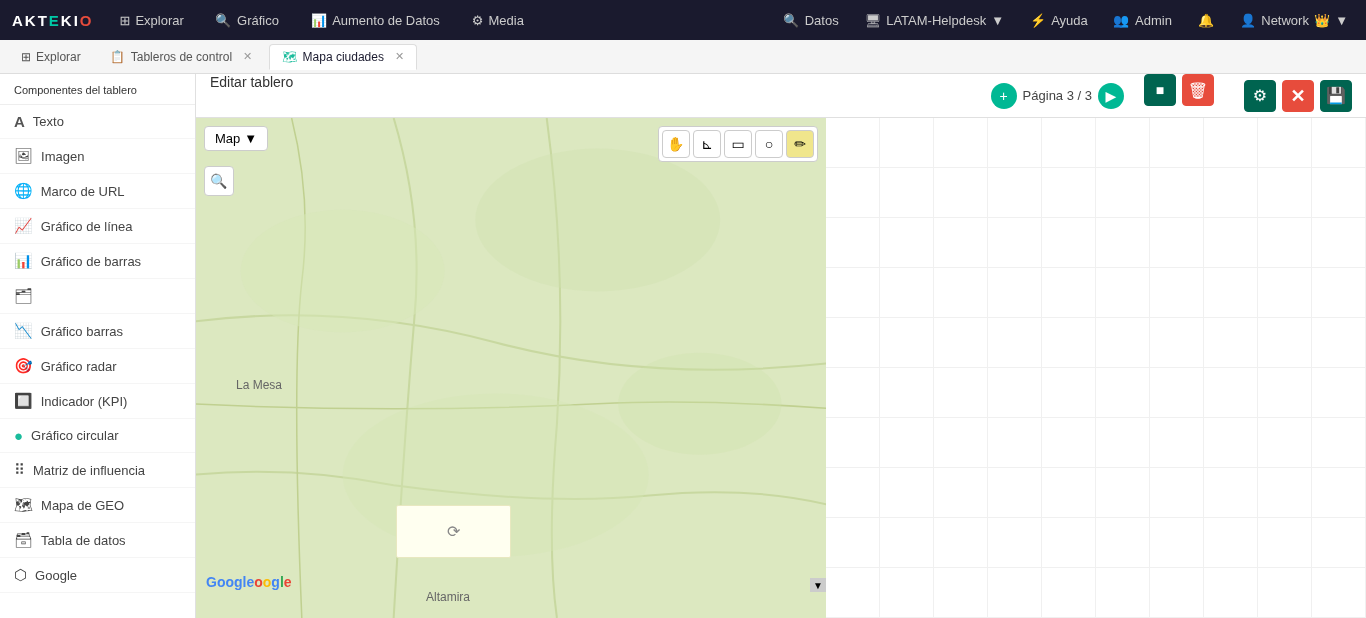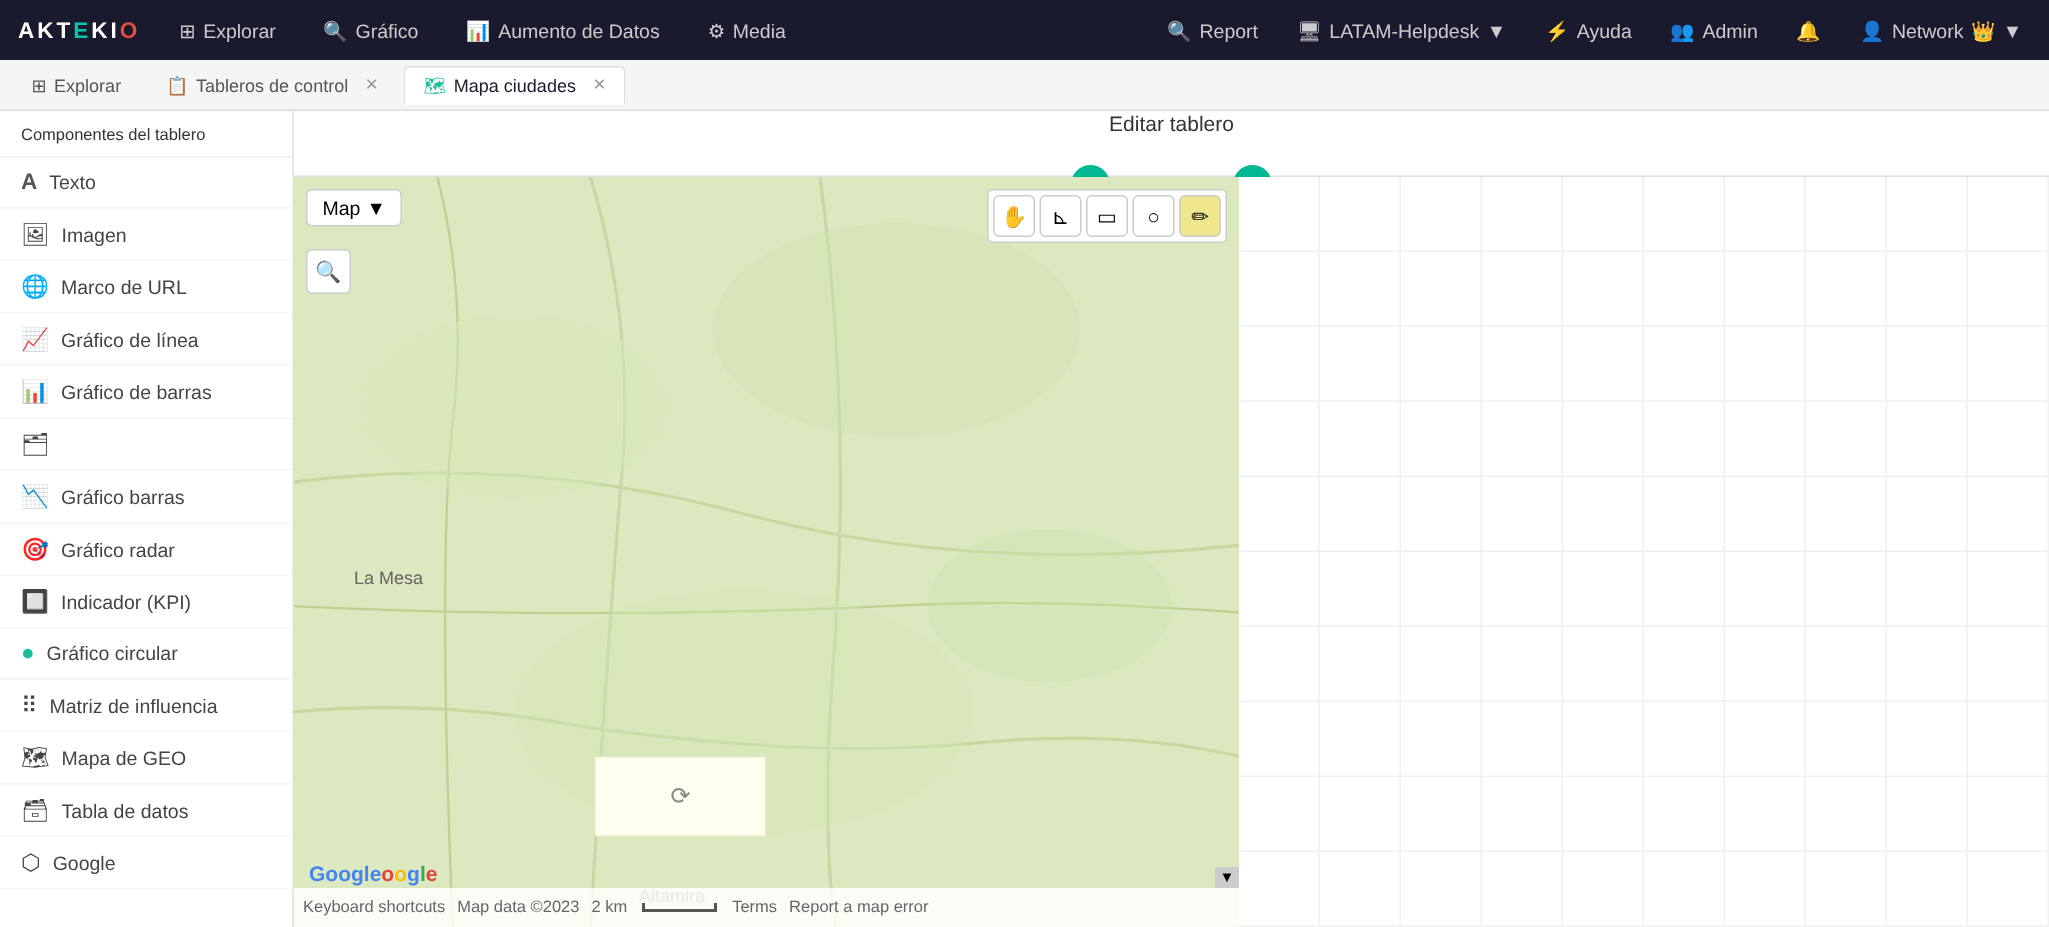--- a/index.html
+++ b/index.html
@@ -48,22 +48,22 @@
       display: flex; align-items: center; gap: 8px; padding: 8px 14px;
       cursor: pointer; font-size: 13px; color: #444; border-bottom: 1px solid #f5f5f5;
     }
     .sidebar-icon { font-size: 15px; }
 
     
     .content-area { flex: 1; display: flex; flex-direction: column; background: #fff; }
 
     
     .edit-toolbar {
-      display: flex; align-items: center; height: 44px; background: #fff;
-      border-bottom: 1px solid #e0e0e0; padding: 0 14px; gap: 10px; flex-direction: column;
+      display: flex; height: 44px; background: #fff;
+      border-bottom: 1px solid #e0e0e0; padding: 0 14px; gap: 10px;
     }
     .edit-title { font-size: 14px; font-weight: 500; color: #333; }
     .toolbar-spacer { flex: 1; }
     .page-nav { display: flex; align-items: center; gap: 6px; }
     .page-nav-btn {
       width: 26px; height: 26px; border-radius: 50%; background: #00b894;
       color: #fff; border: none; cursor: pointer; display: flex; align-items: center; justify-content: center; font-size: 14px;
     }
     .page-info { font-size: 13px; color: #444; }
     .toolbar-btn {
@@ -151,21 +151,21 @@
     <span>Aumento de Datos</span>
   </div>
   <div class="nav-item">
     <span>⚙</span>
     <span>Media</span>
   </div>
 
   <div class="nav-right">
     <div class="nav-item">
       <span>🔍</span>
-      <span>Report</span>
+      <span>Datos</span>
     </div>
     <div class="nav-item">
       <span>🖥</span>
       <span>LATAM-Helpdesk</span>
       <span>▼</span>
     </div>
     <div class="nav-item">
       <span>⚡</span>
       <span>Ayuda</span>
     </div>
@@ -334,28 +334,20 @@
         </div>
 
         <div class="map-google-logo" style="bottom:28px; left:10px;">
           <span style="font-size:14px; font-weight:bold; color:#4285f4;">Google</span><span style="font-size:14px; font-weight:bold; color:#ea4335;">o</span><span style="font-size:14px; font-weight:bold; color:#fbbc05;">o</span><span style="font-size:14px; font-weight:bold; color:#4285f4;">g</span><span style="font-size:14px; font-weight:bold; color:#34a853;">l</span><span style="font-size:14px; font-weight:bold; color:#ea4335;">e</span>
         </div>
 
         <div class="map-location-label" style="left:230px; bottom:14px; color:#666; font-size:12px;">
           <span>Altamira</span>
         </div>
 
-        <div class="map-bottom-bar">
-          <span style="cursor:pointer; color:#666;">Keyboard shortcuts</span>
-          <span style="color:#666;">Map data ©2023</span>
-          <span>2 km</span>
-          <span class="map-scale-line"></span>
-          <span style="cursor:pointer; color:#666;">Terms</span>
-          <span style="cursor:pointer; color:#666;">Report a map error</span>
-        </div>
 
         <div class="map-scroll-arrow">▼</div>
       </div>
 
       <div style="flex:1; display:grid; grid-template-columns:repeat(10,1fr); grid-template-rows:repeat(10,1fr); background:#fff;">
 
       <div style="border-right: 1px solid rgb(240, 240, 240); border-bottom: 1px solid rgb(240, 240, 240);"></div>
           <div style="border-right: 1px solid rgb(240, 240, 240); border-bottom: 1px solid rgb(240, 240, 240);"></div>
           <div style="border-right: 1px solid rgb(240, 240, 240); border-bottom: 1px solid rgb(240, 240, 240);"></div>
           <div style="border-right: 1px solid rgb(240, 240, 240); border-bottom: 1px solid rgb(240, 240, 240);"></div>

